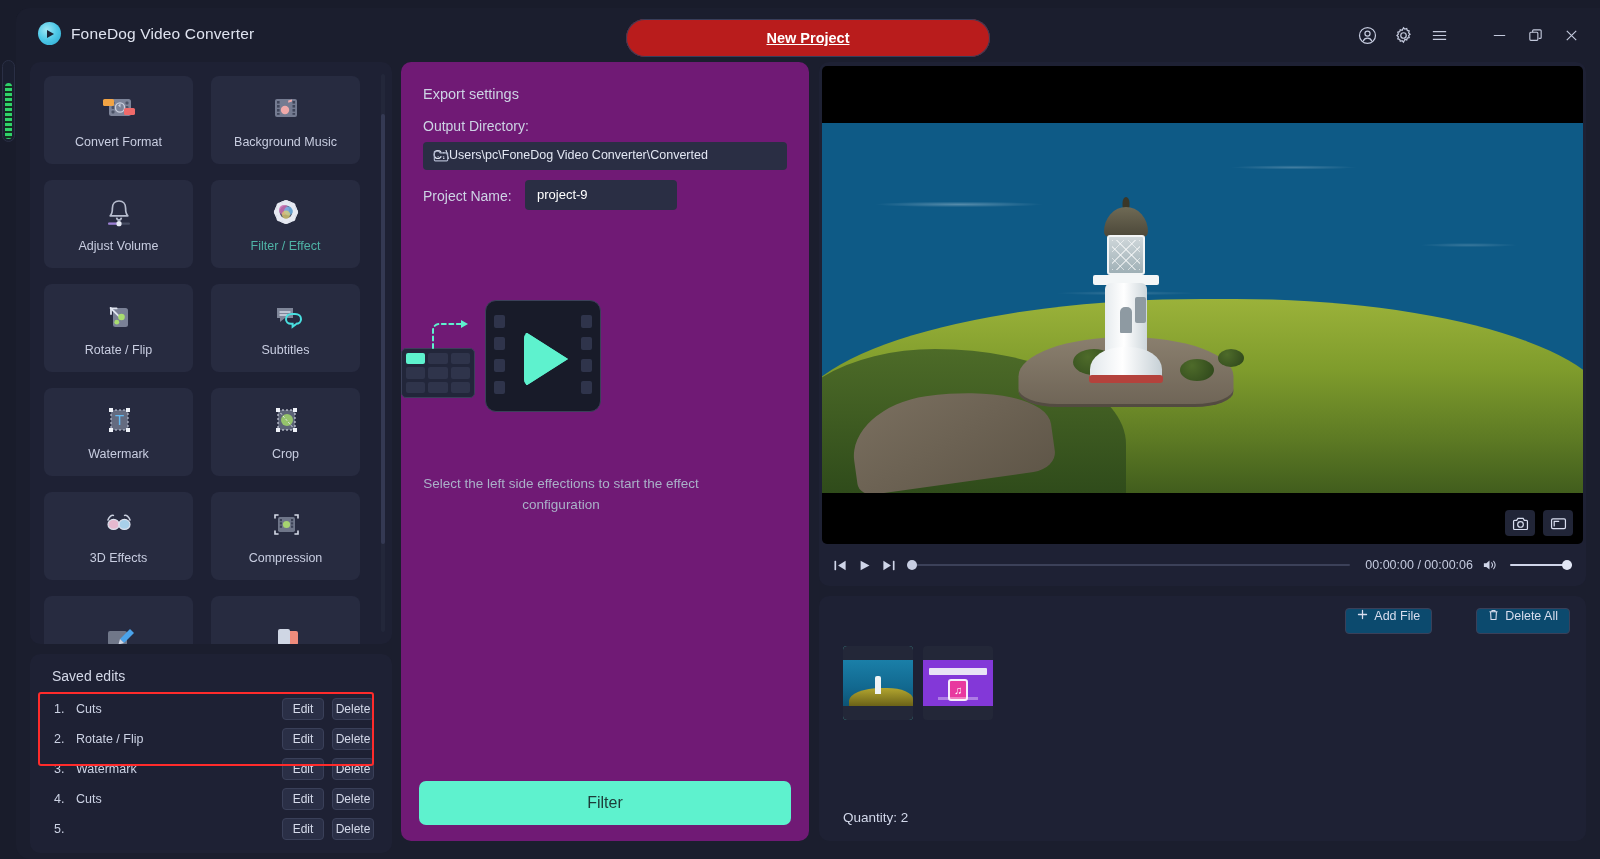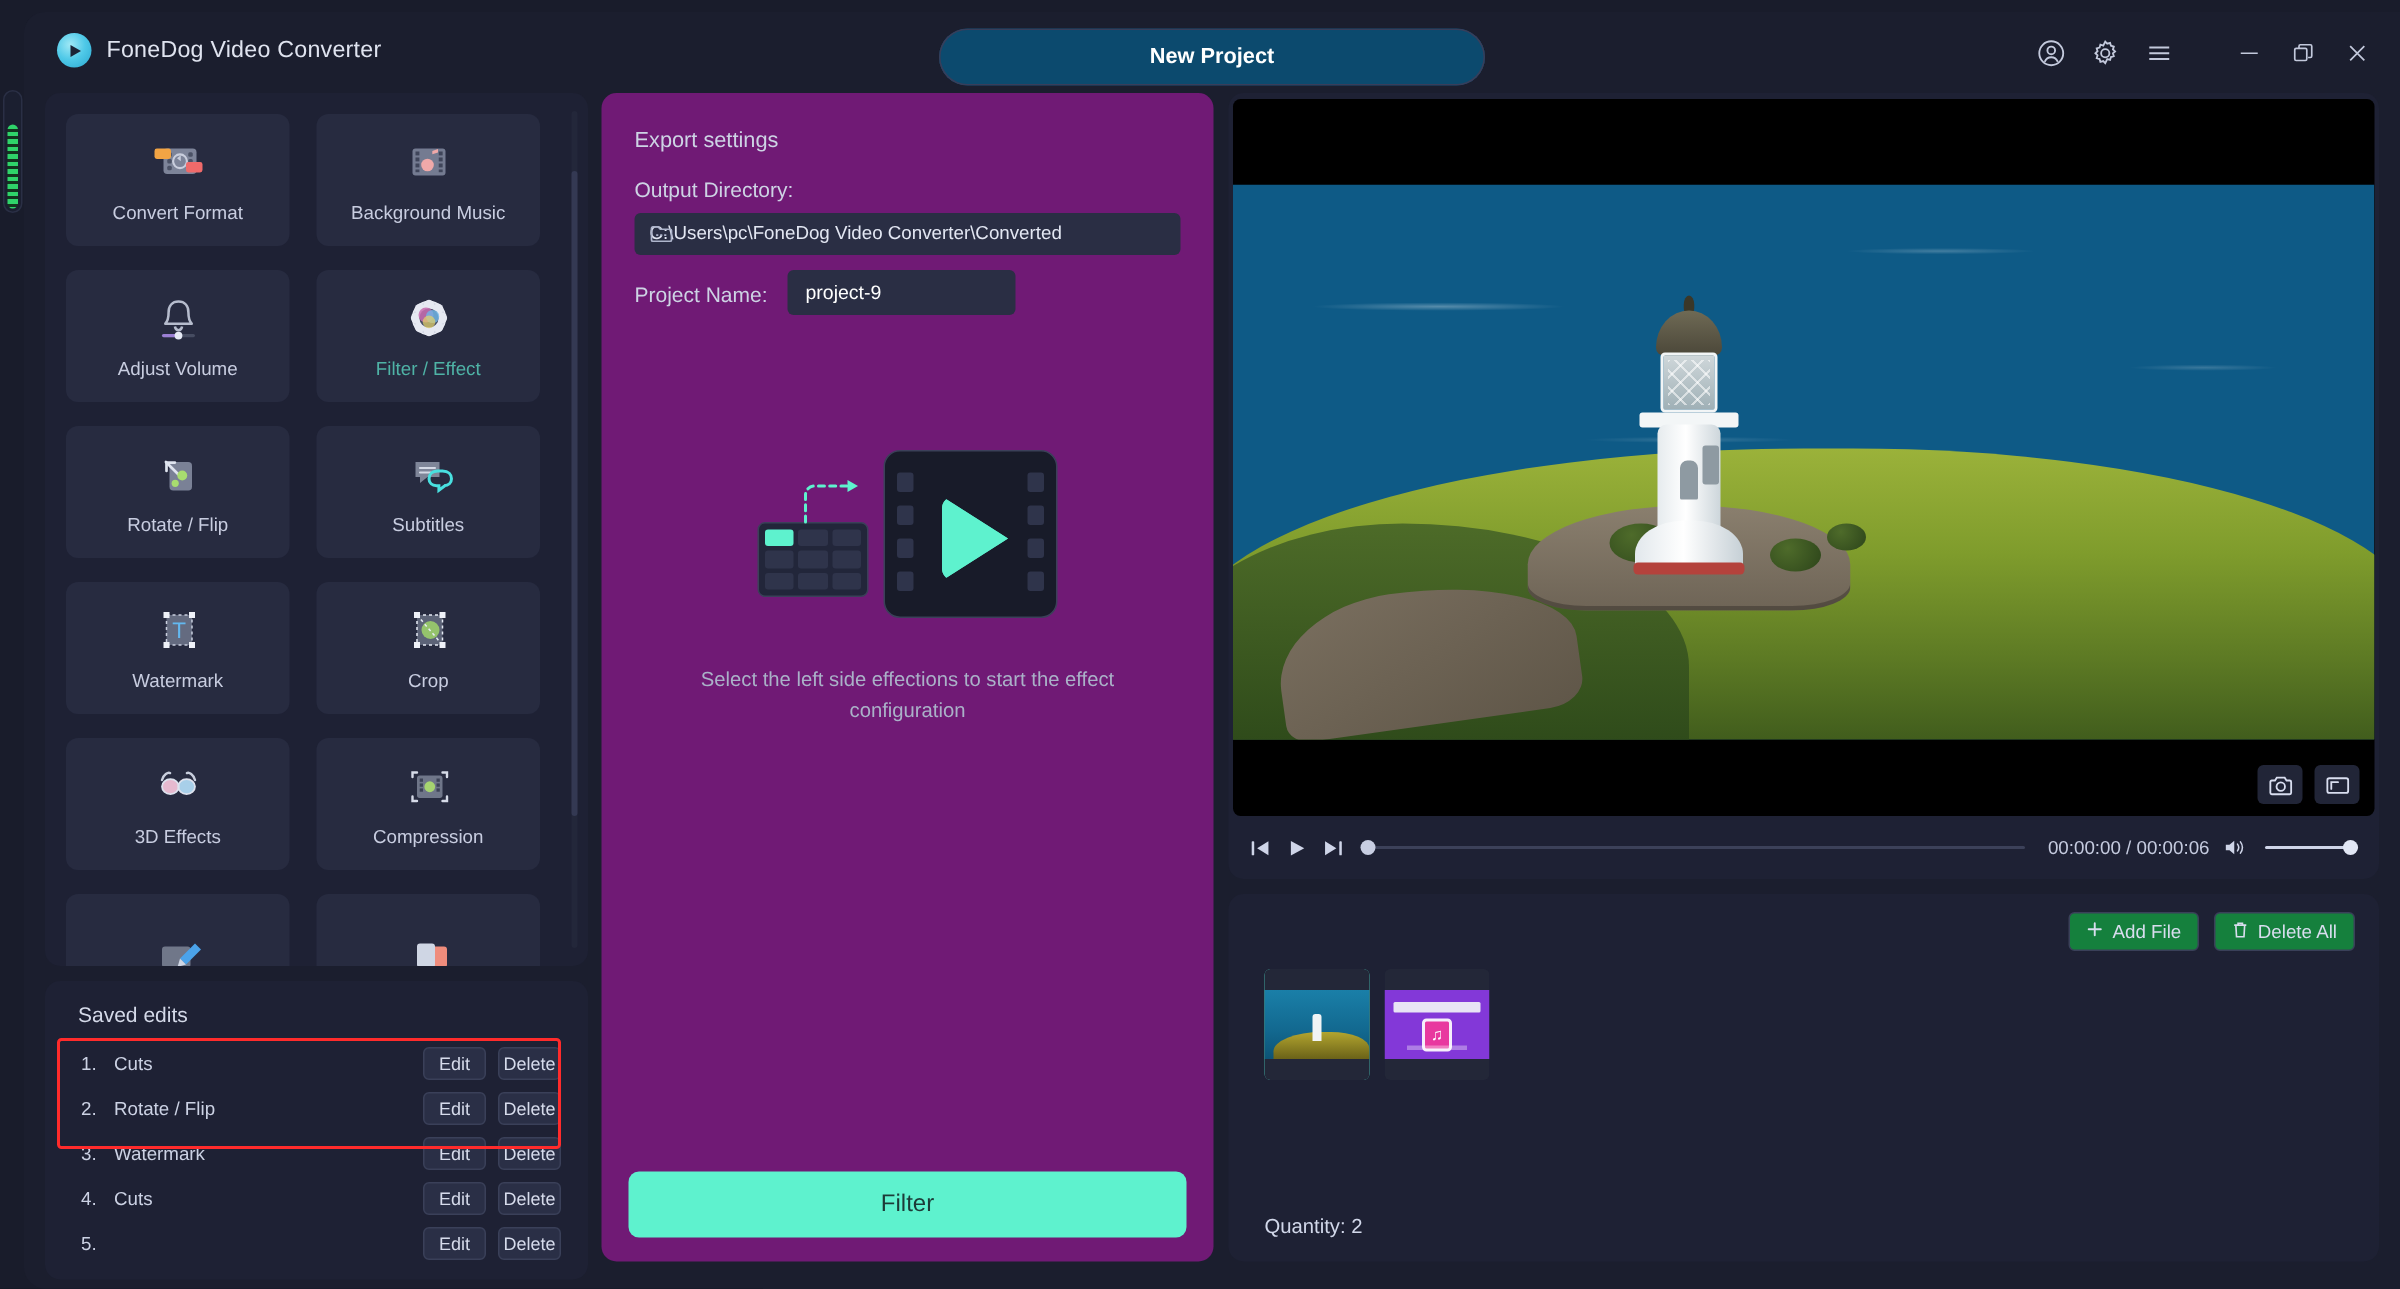--- a/index.html
+++ b/index.html
@@ -63,21 +63,21 @@
   .tabs {
     position: absolute; left: 50%; transform: translateX(-50%); top: 11px;
     width: 364px; height: 38px;
     background: #21253a; border-radius: 19px;
     display: flex; align-items: center;
   }
   .tab {
     flex: 1; height: 38px; line-height: 38px; text-align: center;
     font-size: 14.5px; color: #9aa2bd; border-radius: 19px; cursor: pointer;
   }
-  .tab.active { background: #0c4a6e; color: #ffffff; font-weight: bold; box-shadow: inset 0 0 0 1px #383e5a; }
+  .tab.active { background: #b91c1c; color: #ffffff; font-weight: bold; box-shadow: inset 0 0 0 1px #383e5a; text-decoration: underline; }
 
   .win-icons { position: absolute; right: 18px; top: 16px; display: flex; align-items: center; gap: 14px; }
   .wi { width: 22px; height: 22px; color: #c3c9dc; cursor: pointer; display:flex; align-items:center; justify-content:center;}
   .wi svg { display: block; }
   .win-sep { width: 10px; }
 
   
   .col-left  { position: absolute; left: 14px;  top: 54px; width: 362px; bottom: 0; }
   .col-mid   { position: absolute; left: 385px; top: 54px; width: 408px; bottom: 18px; }
   .col-right { position: absolute; left: 803px; top: 54px; right: 14px;  bottom: 18px; }
@@ -136,21 +136,21 @@
   }
   .dir-field span { position: absolute; left: 10px; top: 6px; font-size: 12.5px; color: #e3e7f3; }
   .dir-field .folder { position: absolute; right: 9px; top: 6px; width: 16px; height: 15px; color:#aeb5cc; }
   .pn-label { position: absolute; left: 22px; top: 126px; font-size: 14px; color: #cdd3e4; }
   .pn-field {
     position: absolute; left: 124px; top: 118px; width: 152px; height: 30px;
     background: #2a2e44; border-radius: 4px;
   }
   .pn-field span { position: absolute; left: 12px; top: 7px; font-size: 13px; color: #ffffff; }
 
-  .ph-wrap { position: absolute; left: 0; right: 0; top: 238px; display: flex; flex-direction: column; align-items: center; }
+  .ph-wrap { position: absolute; left: 0; right: 0; top: 238px; display: flex; flex-direction: column; align-items: flex-start; gap: 31px; }
   .ph-art { position: relative; width: 200px; height: 120px; }
   .ph-film {
     position: absolute; left: 84px; top: 0; width: 116px; height: 112px;
     background: #181b29; border: 1.5px solid #3b4059; border-radius: 11px;
   }
   .ph-film .hole {
     position: absolute; width: 11px; height: 13px; background: #2f344b; border-radius: 2px;
   }
   .ph-play {
     position: absolute; left: 38px; top: 30px; width: 0; height: 0;
@@ -302,22 +302,22 @@
   .vol { position: relative; width: 62px; height: 14px; margin-left: 4px; }
   .vol .track { position: absolute; left: 0; right: 0; top: 6px; height: 2px; background: #cfd5e8; border-radius: 1px; }
   .vol .knob { position: absolute; right: 0; top: 2px; width: 10px; height: 10px; border-radius: 50%; background: #e2e7f5; }
 
   .files-panel {
     position: absolute; left: 0; right: 0; top: 534px; bottom: 0;
     background: #1e2134; border-radius: 10px; overflow: hidden;
   }
   .file-actions { position: absolute; right: 16px; top: 12px; display: flex; gap: 10px; }
   .fa-btn {
-    height: 26px; padding: 0 11px; background: #15803d; border: 1px solid #3a4059;
-    border-radius: 4px; color: #d8ddee; font-size: 12.5px; display: flex; align-items: center; gap: 6px; cursor: pointer;
+    height: 26px; padding: 0 11px; background: #0c4a6e; border: 1px solid #3a4059;
+    border-radius: 4px; color: #d8ddee; font-size: 12.5px; display: flex; align-items: flex-start; gap: 6px; cursor: pointer; margin-left: 34px;
   }
   .thumbs { position: absolute; left: 24px; top: 50px; display: flex; gap: 10px; }
   .thumb { width: 70px; height: 74px; border-radius: 4px; overflow: hidden; position: relative; cursor: pointer; }
   .thumb.sel { outline: 2px solid #4fd4c0; outline-offset: -2px; }
   .thumb .bar { position: absolute; left: 0; right: 0; height: 14px; background: #232738; }
   .thumb .bar.t { top: 0; } .thumb .bar.b { bottom: 0; }
   .t1-body {
     position: absolute; left: 0; right: 0; top: 14px; bottom: 14px;
     background: linear-gradient(to bottom, #1a7fa8 0%, #12688f 60%, #0d5375 100%);
   }

